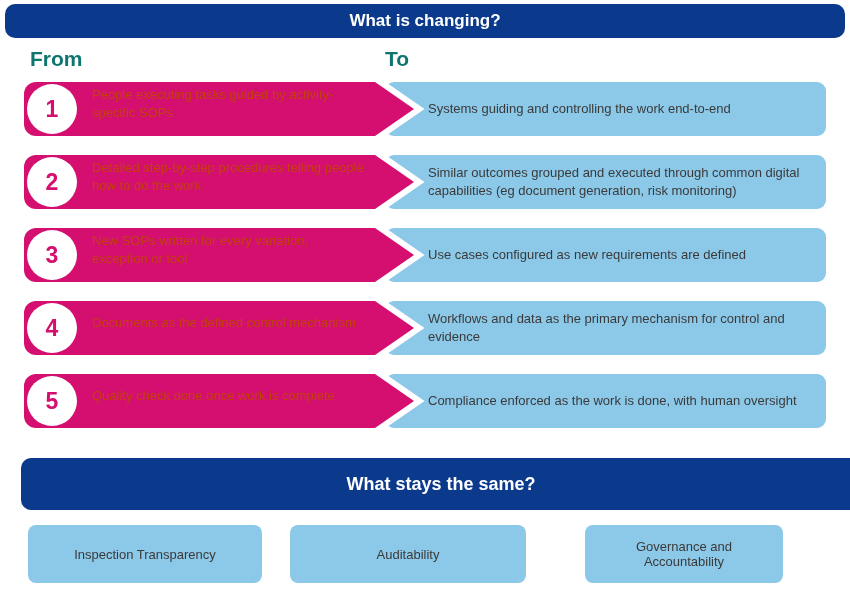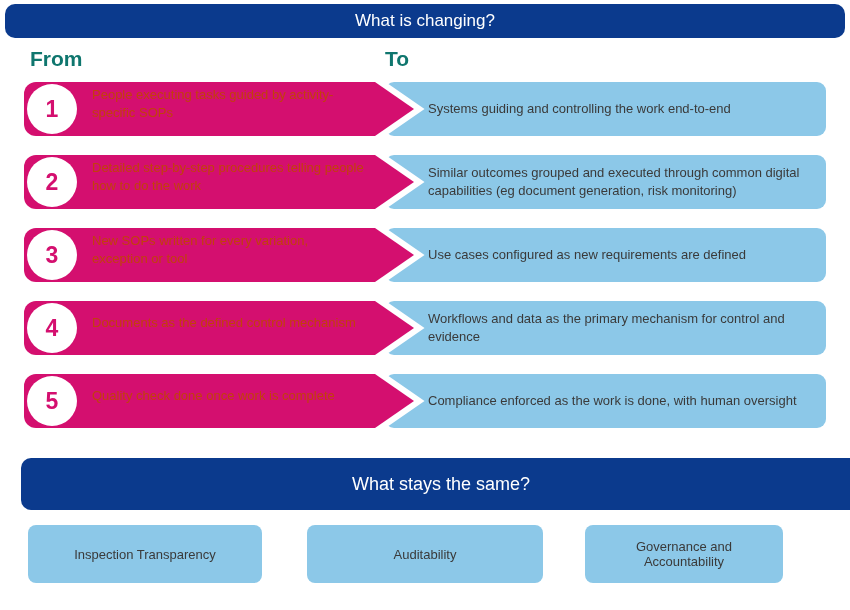--- a/index.html
+++ b/index.html
@@ -2,21 +2,21 @@
 <html><head>
 <meta charset="utf-8">
 <style>
   html,body{margin:0;padding:0;background:#fff;}
   .canvas{
     position:relative;width:850px;height:610px;background:#ffffff;overflow:hidden;
     font-family:"Liberation Sans","DejaVu Sans",sans-serif;
   }
   .banner{
     position:absolute;left:5px;width:840px;background:#0b3a8d;border-radius:10px;
-    color:#ffffff;font-weight:normal;display:flex;align-items:center;justify-content:center;
+    color:#ffffff;font-weight:bold;display:flex;align-items:center;justify-content:center;
   }
   .banner.top{top:4px;height:34px;font-size:17px;}
   .banner.bottom{top:458px;height:52px;font-size:18px;margin-left:16px;}
   .col-head{
     position:absolute;top:47px;color:#0f766e;font-weight:bold;font-size:21px;
   }
   .col-head.from{left:30px;}
   .col-head.to{left:385px;}
   .row{position:absolute;left:0;width:850px;height:54px;}
   .to-box{
@@ -35,21 +35,21 @@
     position:absolute;left:37px;top:0;width:30px;height:54px;z-index:3;
     display:flex;align-items:center;justify-content:center;
     color:#d40f6f;font-size:23px;font-weight:bold;
   }
   .stay-box{
     position:absolute;top:525px;height:58px;background:#8cc8e8;border-radius:8px;
     display:flex;align-items:center;justify-content:center;z-index:1;
     color:#3a3a3a;font-size:13px;text-align:center;box-sizing:border-box;padding:16px 10px;
   }
   .stay-box.b1{left:28px;width:234px;}
-  .stay-box.b2{left:307px;width:236px;}
+  .stay-box.b2{left:290px;width:236px;}
   .stay-box.b3{left:585px;width:198px;}
 </style>
 </head>
 <body>
 
 <div class="canvas">
 
   <div class="banner top">
     <span>What is changing?</span>
   </div>

